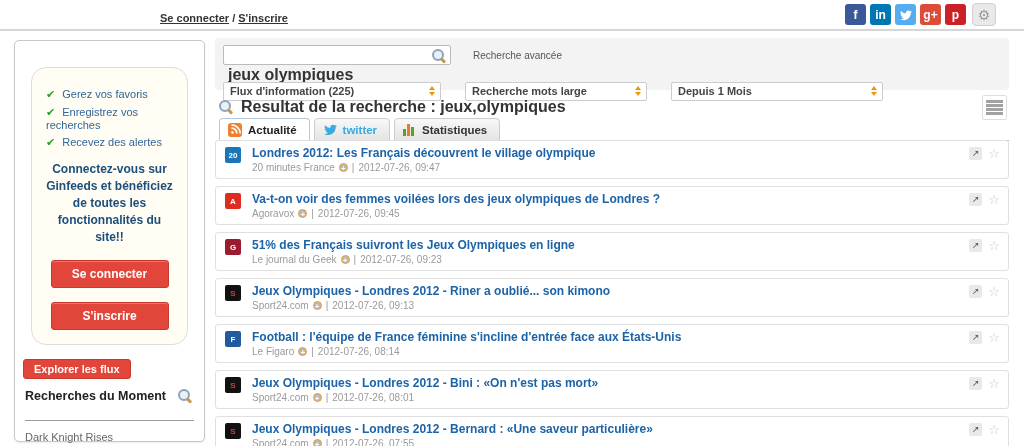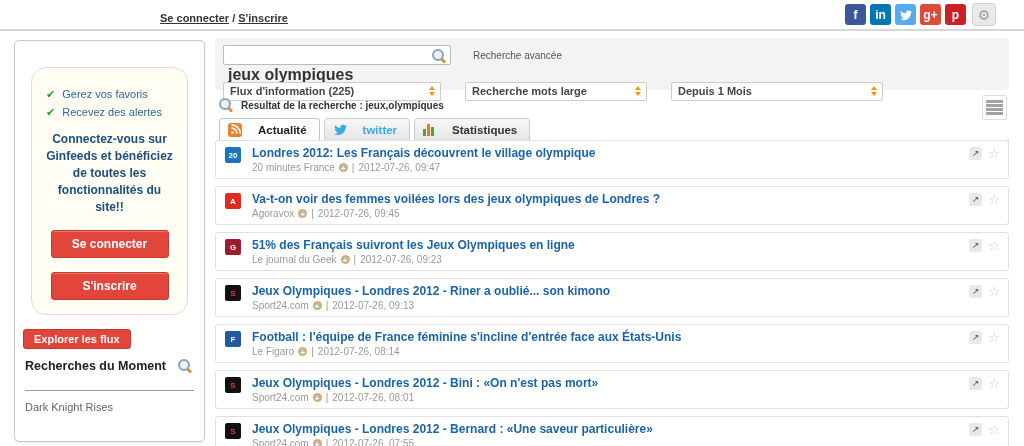--- a/index.html
+++ b/index.html
@@ -63,29 +63,29 @@
   .filter { position:relative; height:19px; background:#fff; border:1px solid #ccc; border-radius:2px;
     font-size:11px; font-weight:bold; color:#444; line-height:17px; padding:0 20px 0 6px; cursor:pointer; }
   .f0 { width:218px; } .f1 { width:182px; } .f2 { width:212px; }
   .updown { position:absolute; right:5px; top:3px; display:flex; flex-direction:column; gap:2px; }
   .updown i { display:block; width:0; height:0; border-left:3px solid transparent;
     border-right:3px solid transparent; }
   .updown i.up { border-bottom:4px solid #f0950f; }
   .updown i.dn { border-top:4px solid #f0950f; }
 
   .results-head { position:absolute; left:4px; top:60px; display:flex; align-items:center; gap:8px; }
-  .results-title { font-size:10px; font-weight:bold; color:#333; }
+  .results-title { font-size:16px; font-weight:bold; color:#333; }
   .view-toggle { position:absolute; right:8px; top:57px; width:25px; height:25px; background:#fff;
     border:1px solid #ddd; border-radius:2px; padding:4px 3px; cursor:pointer; display:flex;
     flex-direction:column; justify-content:space-between; }
   .view-toggle i { display:block; height:3px; background:#a2a2a2; }
 
   .tabs { position:absolute; left:4px; top:80px; width:790px; height:23px;
     border-bottom:1px solid #abc6e0; display:flex; gap:4px; }
-  .tab { height:23px; display:flex; align-items:center; gap:16px; padding:0 12px 0 8px;
+  .tab { height:23px; display:flex; align-items:center; gap:6px; padding:0 12px 0 8px;
     font-size:11.5px; border:1px solid #ccc; border-radius:4px 4px 0 0; cursor:pointer;
     background:linear-gradient(#f8f8f8,#e4e4e4); color:#333; font-weight:bold; }
   .tab.active { background:#fff; border-color:#b4c8da; border-bottom:1px solid #fff; color:#222; }
   .tab.tw { color:#3aaae1; }
   .rss-ic { width:14px; height:14px; border-radius:3px; background:#ee802f; position:relative; }
   .rss-ic svg { position:absolute; left:1px; top:1px; width:12px; height:12px; }
   .tw-ic svg { width:14px; height:14px; fill:#3aaae1; }
   .stat-ic { width:13px; height:12px; display:flex; align-items:flex-end; gap:1px; }
   .stat-ic i { display:block; width:3px; }
   .stat-ic i:nth-child(1){height:7px;background:#56a427;}
@@ -130,20 +130,23 @@
     <div class="social-btn" style="background: rgb(221, 75, 57);">g+</div>
     <div class="social-btn" style="background: rgb(203, 32, 38);">p</div>
   </div>
   <div class="gear-btn">⚙</div>
 </div>
 
 <div class="sidebar">
   <div class="connect-box">
     <div class="benefit">
       <span class="check">✔</span><span>Gerez vos favoris</span>
+    </div>
+    <div class="benefit">
+      <span class="check">✔</span><span>Enregistrez vos recherches</span>
     </div>
     <div class="benefit">
       <span class="check">✔</span><span>Recevez des alertes</span>
     </div>
     <div class="connect-msg">Connectez-vous sur Ginfeeds et bénéficiez de toutes les fonctionnalités du site!!</div>
     <div class="red-btn">Se connecter</div>
     <div class="red-btn">S'inscrire</div>
   </div>
   <div class="explore-btn">Explorer les flux</div>
   <div class="trend-head">

